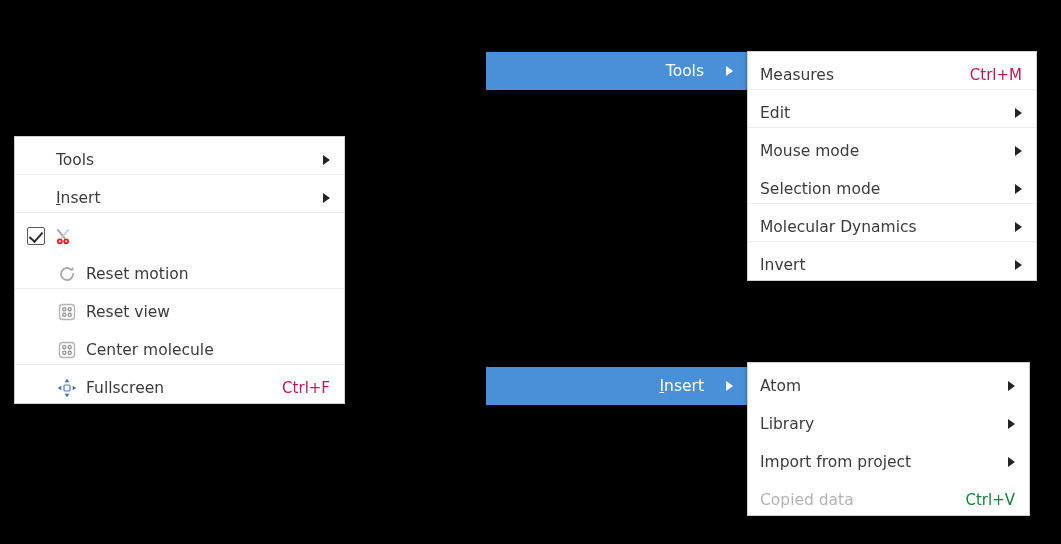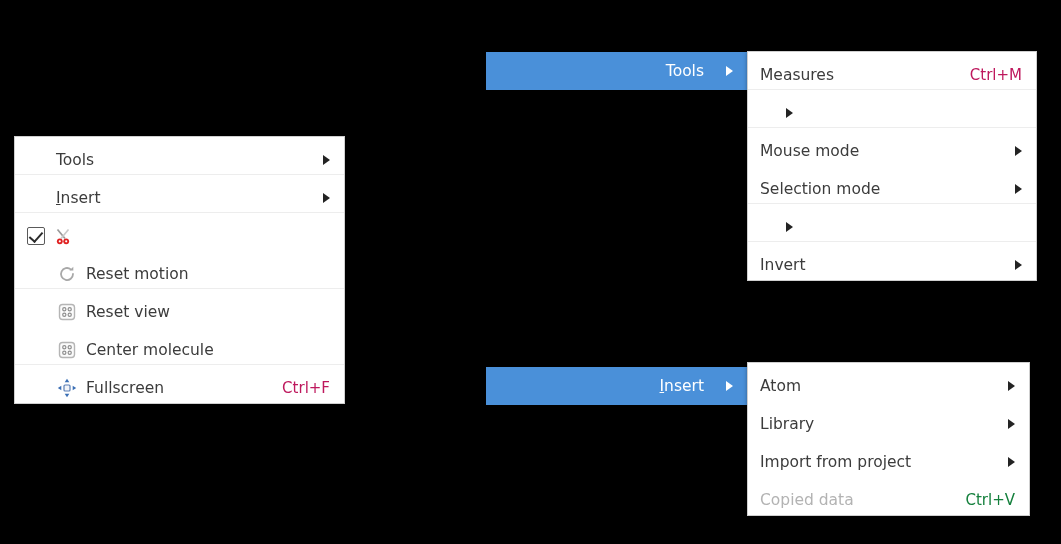--- a/index.html
+++ b/index.html
@@ -190,31 +190,33 @@
     <span class="pr-label">Tools</span>
     <span class="mi-arrow"></span>
   </div>
 
   <div class="menu" id="tools-submenu">
     <div class="menu-item sep-below">
       <span class="mi-label">Measures</span>
       <span class="mi-accel">Ctrl+M</span>
     </div>
     <div class="menu-item sep-below">
+      <span class="mi-label">Edit</span>
       <span class="mi-arrow"></span>
     </div>
     <div class="menu-item">
       <span class="mi-label">Mouse mode</span>
       <span class="mi-arrow"></span>
     </div>
     <div class="menu-item sep-below">
       <span class="mi-label">Selection mode</span>
       <span class="mi-arrow"></span>
     </div>
     <div class="menu-item sep-below">
+      <span class="mi-label">Molecular Dynamics</span>
       <span class="mi-arrow"></span>
     </div>
     <div class="menu-item">
       <span class="mi-label">Invert</span>
       <span class="mi-arrow"></span>
     </div>
   </div>
 
   <div class="parent-row" id="insert-parent">
     <span class="pr-label"><span class="acc">I</span><span>nsert</span></span>

